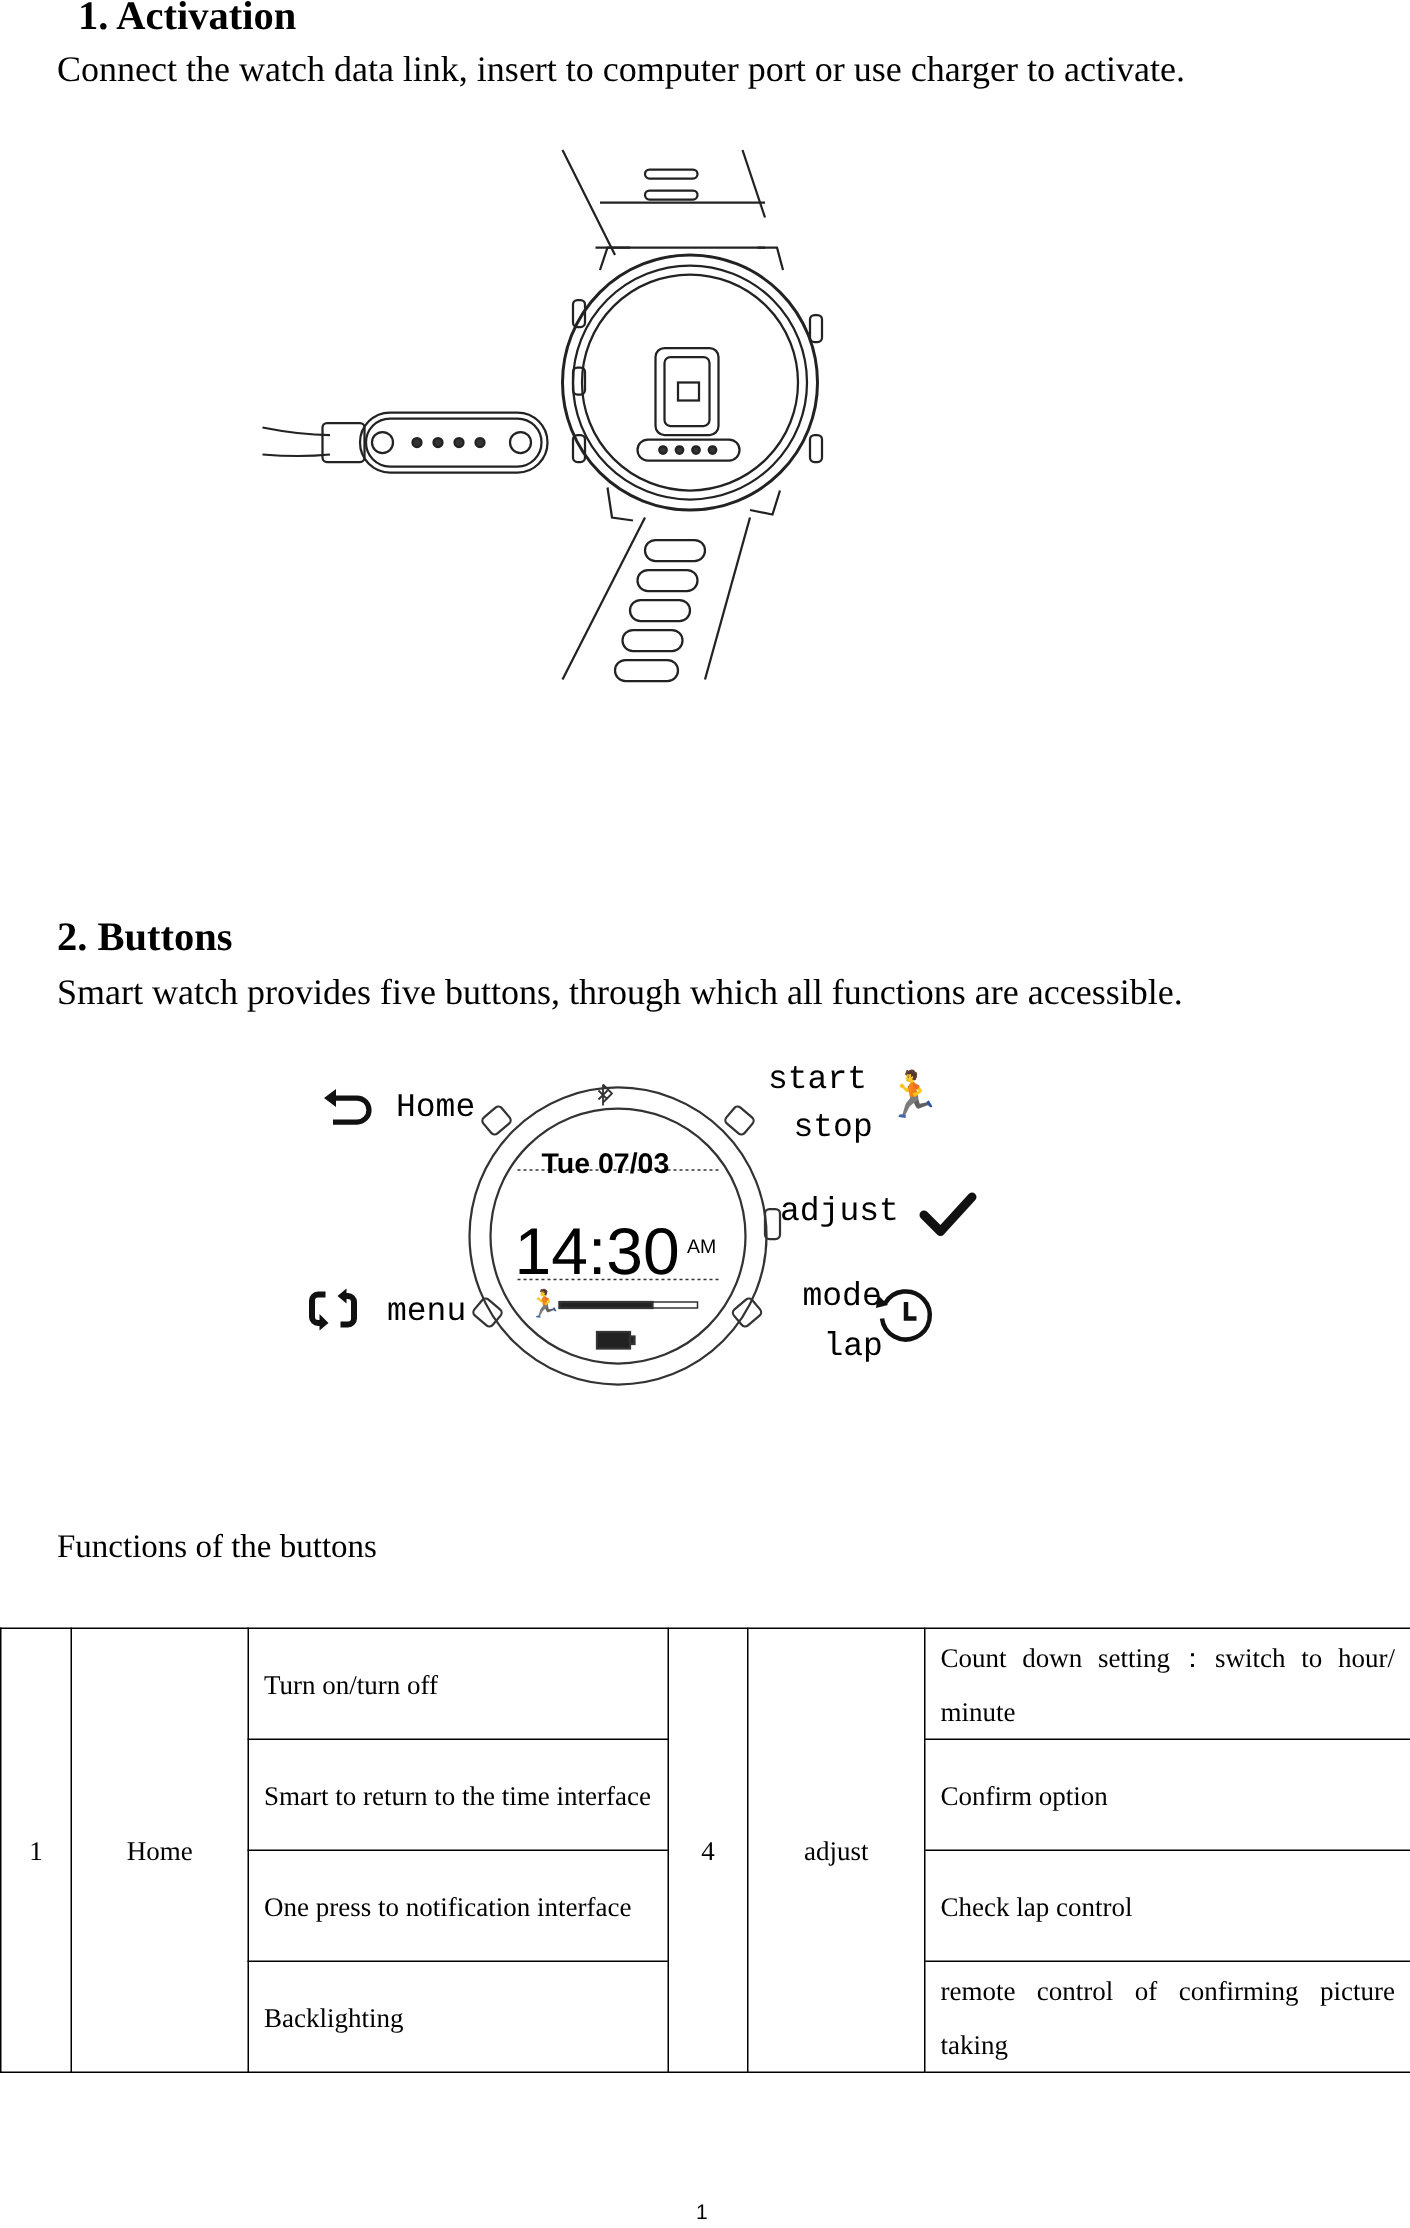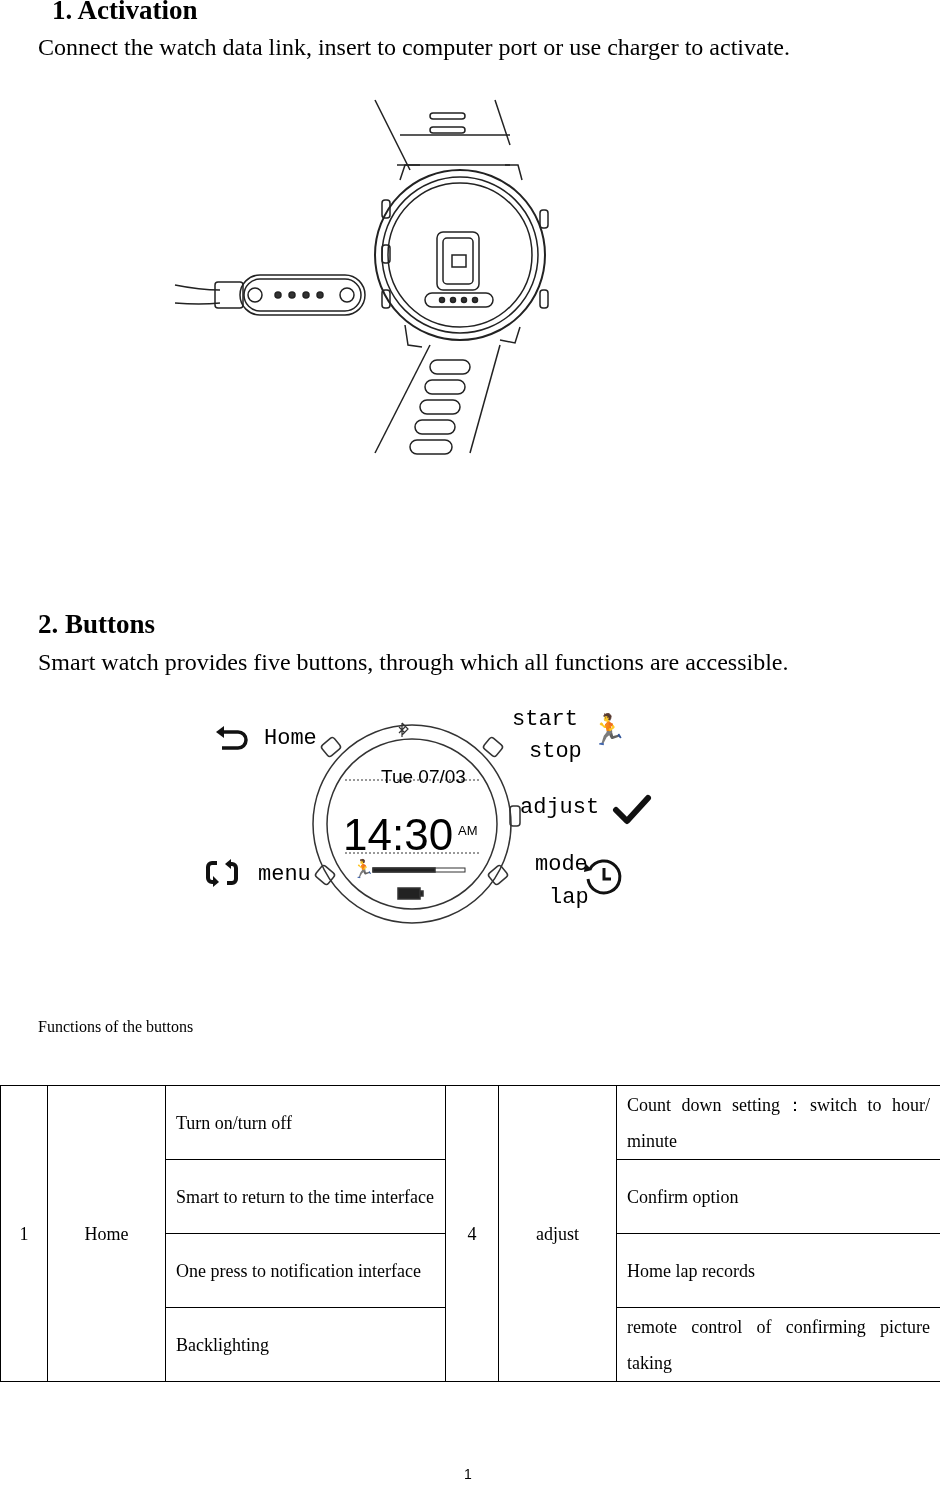--- a/index.html
+++ b/index.html
@@ -105,21 +105,21 @@
     <line x1="40" y1="135" x2="176" y2="135" stroke-dasharray="2 2" stroke-width="1"></line>
 
     <rect x="68" y="150" width="92" height="4" stroke-width="1"></rect>
     <rect x="68" y="150" width="62" height="4" fill="#222"></rect>
 
     <rect x="93" y="170" width="22" height="11" fill="#222"></rect>
     <rect x="115" y="173" width="3" height="5" fill="#222"></rect>
 
     <path d="M97 5 L103 11 L97 17 M97 5 L97 19 M94 9 L100 15 M94 15 L100 9" stroke-width="1.2"></path>
   </svg>
-  <div class="abs sans" style="left:381px; top:66px; font-size:19px; font-weight:normal;">Tue  07/03</div>
+  <div class="abs sans" style="left:361px; top:66px; font-size:19px; font-weight:bold;">Tue  07/03</div>
   <div class="abs sans" style="left:343px; top:92px; font-size:44px; line-height:50px;margin-top:18px;">14:30</div>
   <div class="abs sans" style="left:458px; top:123px; font-size:13px;">AM</div>
   <div class="abs" style="left:352px; top:158px; font-size:18px;">🏃</div>
 
   <svg class="abs" style="left:212px; top:25px;" width="36" height="26" viewBox="0 0 36 26">
     <path d="M4 7 L12 1 L12 13 Z" fill="#111"></path>
     <path d="M10 7 H26 A8 8 0 0 1 26 23 H10" fill="none" stroke="#111" stroke-width="3.5"></path>
   </svg>
   <div class="abs mono" style="left:264px; top:23px;">Home</div>
 
@@ -142,21 +142,21 @@
 
   <div class="abs mono" style="left:522px; top:149px;margin-left:13px;">mode</div>
   <div class="abs mono" style="left:549px; top:182px;">lap</div>
   <svg class="abs" style="left:582px; top:155px;" width="44" height="44" viewBox="0 0 44 44">
     <path d="M8 14 A16 16 0 1 1 6 24" fill="none" stroke="#111" stroke-width="3"></path>
     <path d="M3 8 L10 15 L2 17 Z" fill="#111"></path>
     <path d="M22 13 V24 H29" fill="none" stroke="#111" stroke-width="3"></path>
   </svg>
 </div>
 
-<div class="abs" style="left:38px; top:1018px; font-size:16px;">Functions of the buttons</div>
+<div class="abs" style="left:38px; top:1018px; font-size:22px;">Functions of the buttons</div>
 
 <table class="func">
   <colgroup>
     <col style="width:47px">
     <col style="width:118px">
     <col style="width:280px">
     <col style="width:53px">
     <col style="width:118px">
     <col style="width:324px">
   </colgroup>
@@ -168,21 +168,21 @@
     <td class="center" rowspan="4">4</td>
     <td class="center" rowspan="4">adjust</td>
     <td class="just">Count down setting：switch to hour/ minute</td>
   </tr>
   <tr>
     <td class="just">Smart to return to the time interface</td>
     <td>Confirm option</td>
   </tr>
   <tr>
     <td>One press to notification interface</td>
-    <td>Home lap records</td>
+    <td>Check lap control</td>
   </tr>
   <tr>
     <td>Backlighting</td>
     <td class="just">remote control of confirming picture taking</td>
   </tr>
 </tbody>
   </table>
 
 <div class="abs page-num" style="left:464px; top:1466px;">1</div>
 

